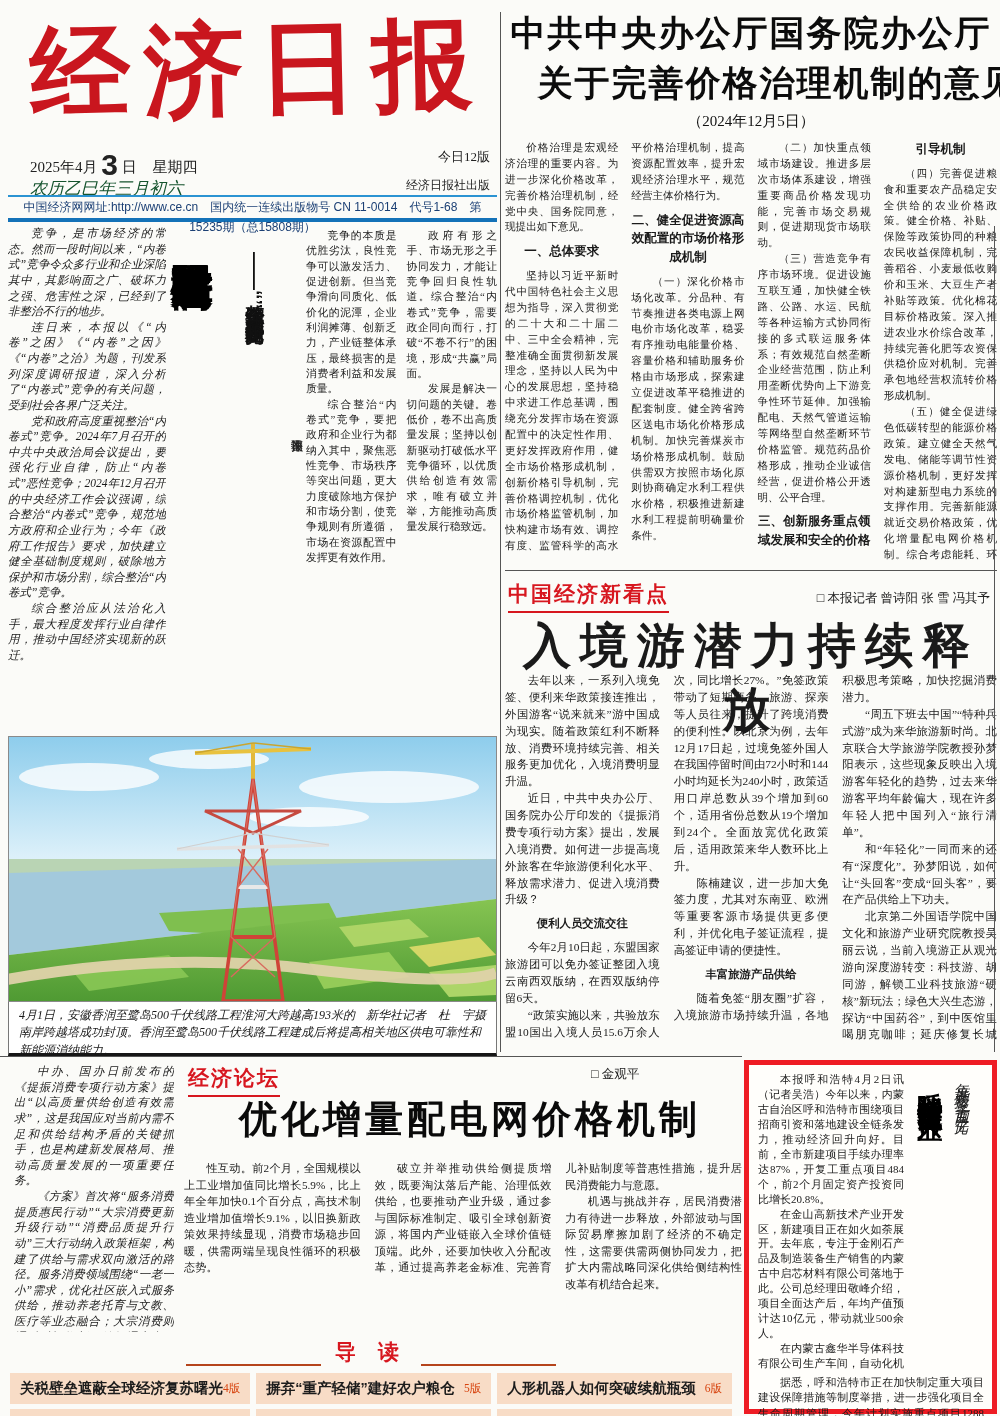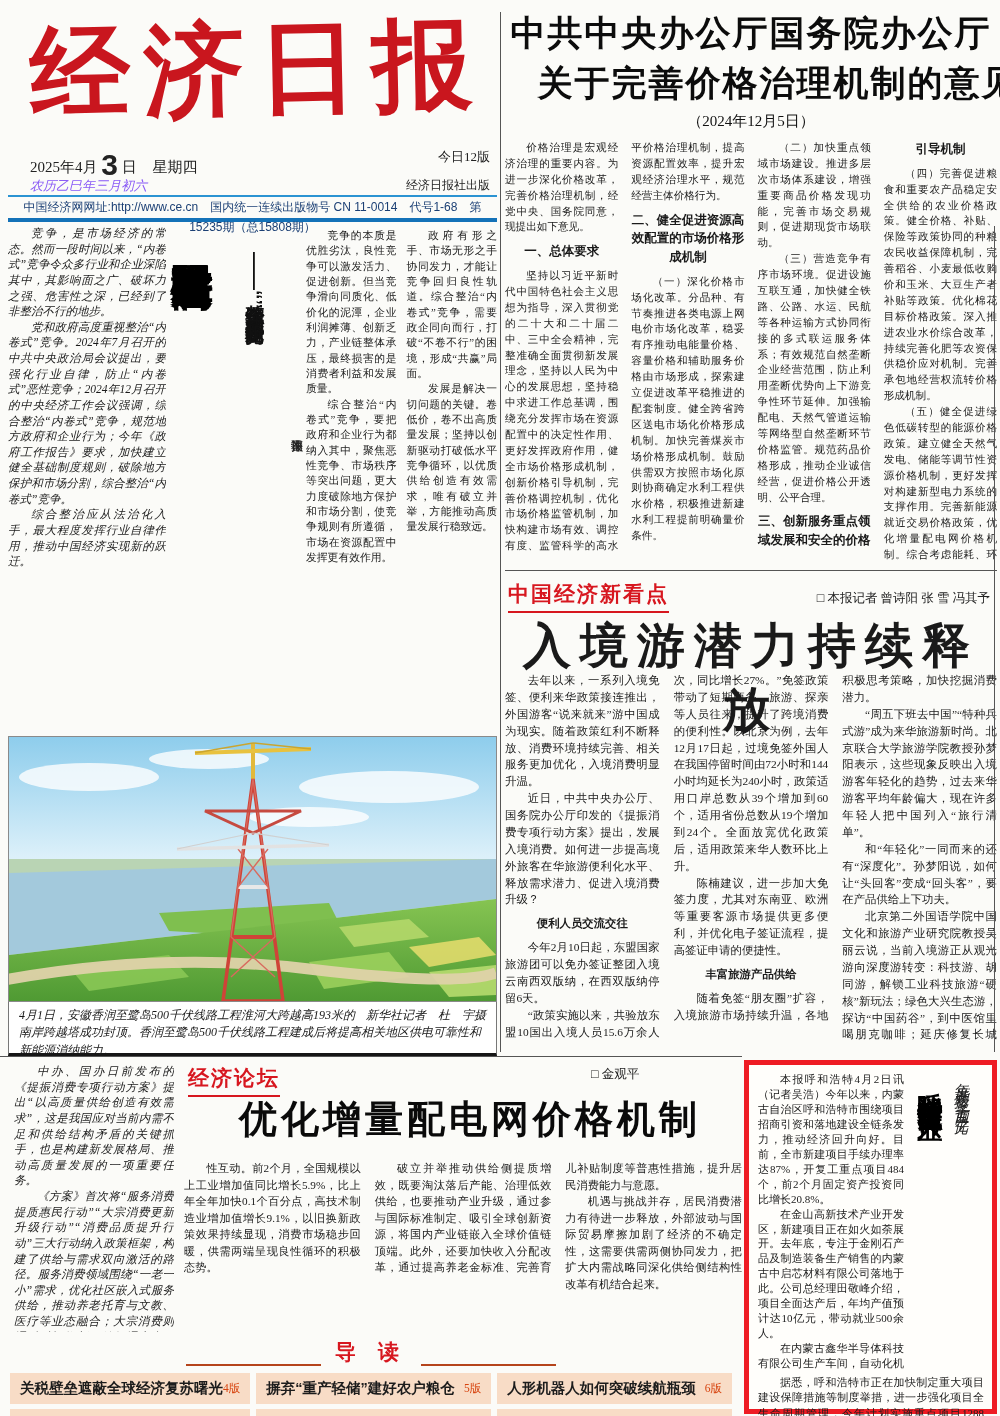--- a/index.html
+++ b/index.html
@@ -5,21 +5,21 @@
   html,body{margin:0;padding:0;background:#e8e8e4;}
   #page{position:relative;width:1000px;height:1416px;background:#fbfbf8;margin:0 auto;overflow:hidden;
         font-family:"Liberation Serif","DejaVu Serif",serif;color:#1a1a1a;}
   .abs{position:absolute;box-sizing:border-box;}
 
   
   .brand{font-family:"DejaVu Sans","Liberation Sans",sans-serif;font-weight:900;color:#c9161e;
          font-size:100px;letter-spacing:14px;line-height:1.25;transform:rotate(-1.2deg);white-space:nowrap;}
   .dateline{font-size:15px;color:#222;}
   .dateline .day{font-size:30px;font-weight:bold;font-family:"Liberation Sans",sans-serif;vertical-align:-3px;}
-  .lunar{font-size:13px;font-style:italic;color:#8b5cf6;}
+  .lunar{font-size:17px;font-style:italic;color:#14532d;}
   .engname{font-family:"Liberation Sans","DejaVu Sans",sans-serif;font-size:24px;letter-spacing:7px;color:#111;text-align:center;}
   .m-right{font-size:13px;text-align:right;color:#222;}
   .infobar{border-top:2px solid #2b93d2;border-bottom:4px solid #1472b8;font-size:12px;color:#1b3f74;
            text-align:center;line-height:20px;font-family:"Liberation Sans",sans-serif;}
 
   
   .bodytext p{margin:0;text-indent:2em;text-align:justify;}
   .bodytext .subhead{text-align:center;font-weight:bold;font-family:"Liberation Sans",sans-serif;margin:7px 0;text-indent:0;}
   .kai{font-style:italic;}
   .clip{overflow:hidden;}
@@ -117,20 +117,21 @@
         <p>（三）营造竞争有序市场环境。促进设施互联互通，加快健全铁路、公路、水运、民航等各种运输方式协同衔接的多式联运服务体系；有效规范自然垄断企业经营范围，防止利用垄断优势向上下游竞争性环节延伸。加强输配电、天然气管道运输等网络型自然垄断环节价格监管。规范药品价格形成，推动企业诚信经营，促进价格公开透明、公平合理。</p>
         <div class="subhead">三、创新服务重点领域发展和安全的价格引导机制</div>
         <p>（四）完善促进粮食和重要农产品稳定安全供给的农业价格政策。健全价格、补贴、保险等政策协同的种粮农民收益保障机制，完善稻谷、小麦最低收购价和玉米、大豆生产者补贴等政策。优化棉花目标价格政策。深入推进农业水价综合改革，持续完善化肥等农资保供稳价应对机制。完善承包地经营权流转价格形成机制。</p>
         <p>（五）健全促进绿色低碳转型的能源价格政策。建立健全天然气发电、储能等调节性资源价格机制，更好发挥对构建新型电力系统的支撑作用。完善新能源就近交易价格政策，优化增量配电网价格机制。综合考虑能耗、环保水平等因素，完善工业重点领域阶梯电价制度。以全国碳排放权交易市场为主体，完善碳定价机制。完善全国统一的绿色电力证书交易体系。（下转第二版）</p>
       </div>
   </div>
 
   <div class="abs clip comm-left bodytext kai" style="left:8px;top:226px;width:158px;height:505px;">
     <div>
         <p>竞争，是市场经济的常态。然而一段时间以来，“内卷式”竞争令众多行业和企业深陷其中，其影响面之广、破坏力之强、危害性之深，已经到了非整治不行的地步。</p>
+        <p>连日来，本报以《“内卷”之困》《“内卷”之因》《“内卷”之治》为题，刊发系列深度调研报道，深入分析了“内卷式”竞争的有关问题，受到社会各界广泛关注。</p>
         <p>党和政府高度重视整治“内卷式”竞争。2024年7月召开的中共中央政治局会议提出，要强化行业自律，防止“内卷式”恶性竞争；2024年12月召开的中央经济工作会议强调，综合整治“内卷式”竞争，规范地方政府和企业行为；今年《政府工作报告》要求，加快建立健全基础制度规则，破除地方保护和市场分割，综合整治“内卷式”竞争。</p>
         <p>综合整治应从法治化入手，最大程度发挥行业自律作用，推动中国经济实现新的跃迁。</p>
       </div>
   </div>
   <div class="abs vert comm-head" style="left:170px;top:232px;height:496px;">着力破除高质量发展阻碍</div>
   <div class="abs vert comm-sub" style="left:243px;top:252px;height:450px;">——综合整治“内卷式”竞争问题探析</div>
   <div class="abs vert comm-byline" style="left:288px;top:430px;height:120px;">本报评论员</div>
   <div class="abs clip" style="left:306px;top:228px;width:191px;height:503px;">
     <div class="comm-right bodytext">
         <p>竞争的本质是优胜劣汰，良性竞争可以激发活力、促进创新。但当竞争滑向同质化、低价化的泥潭，企业利润摊薄、创新乏力，产业链整体承压，最终损害的是消费者利益和发展质量。</p>

